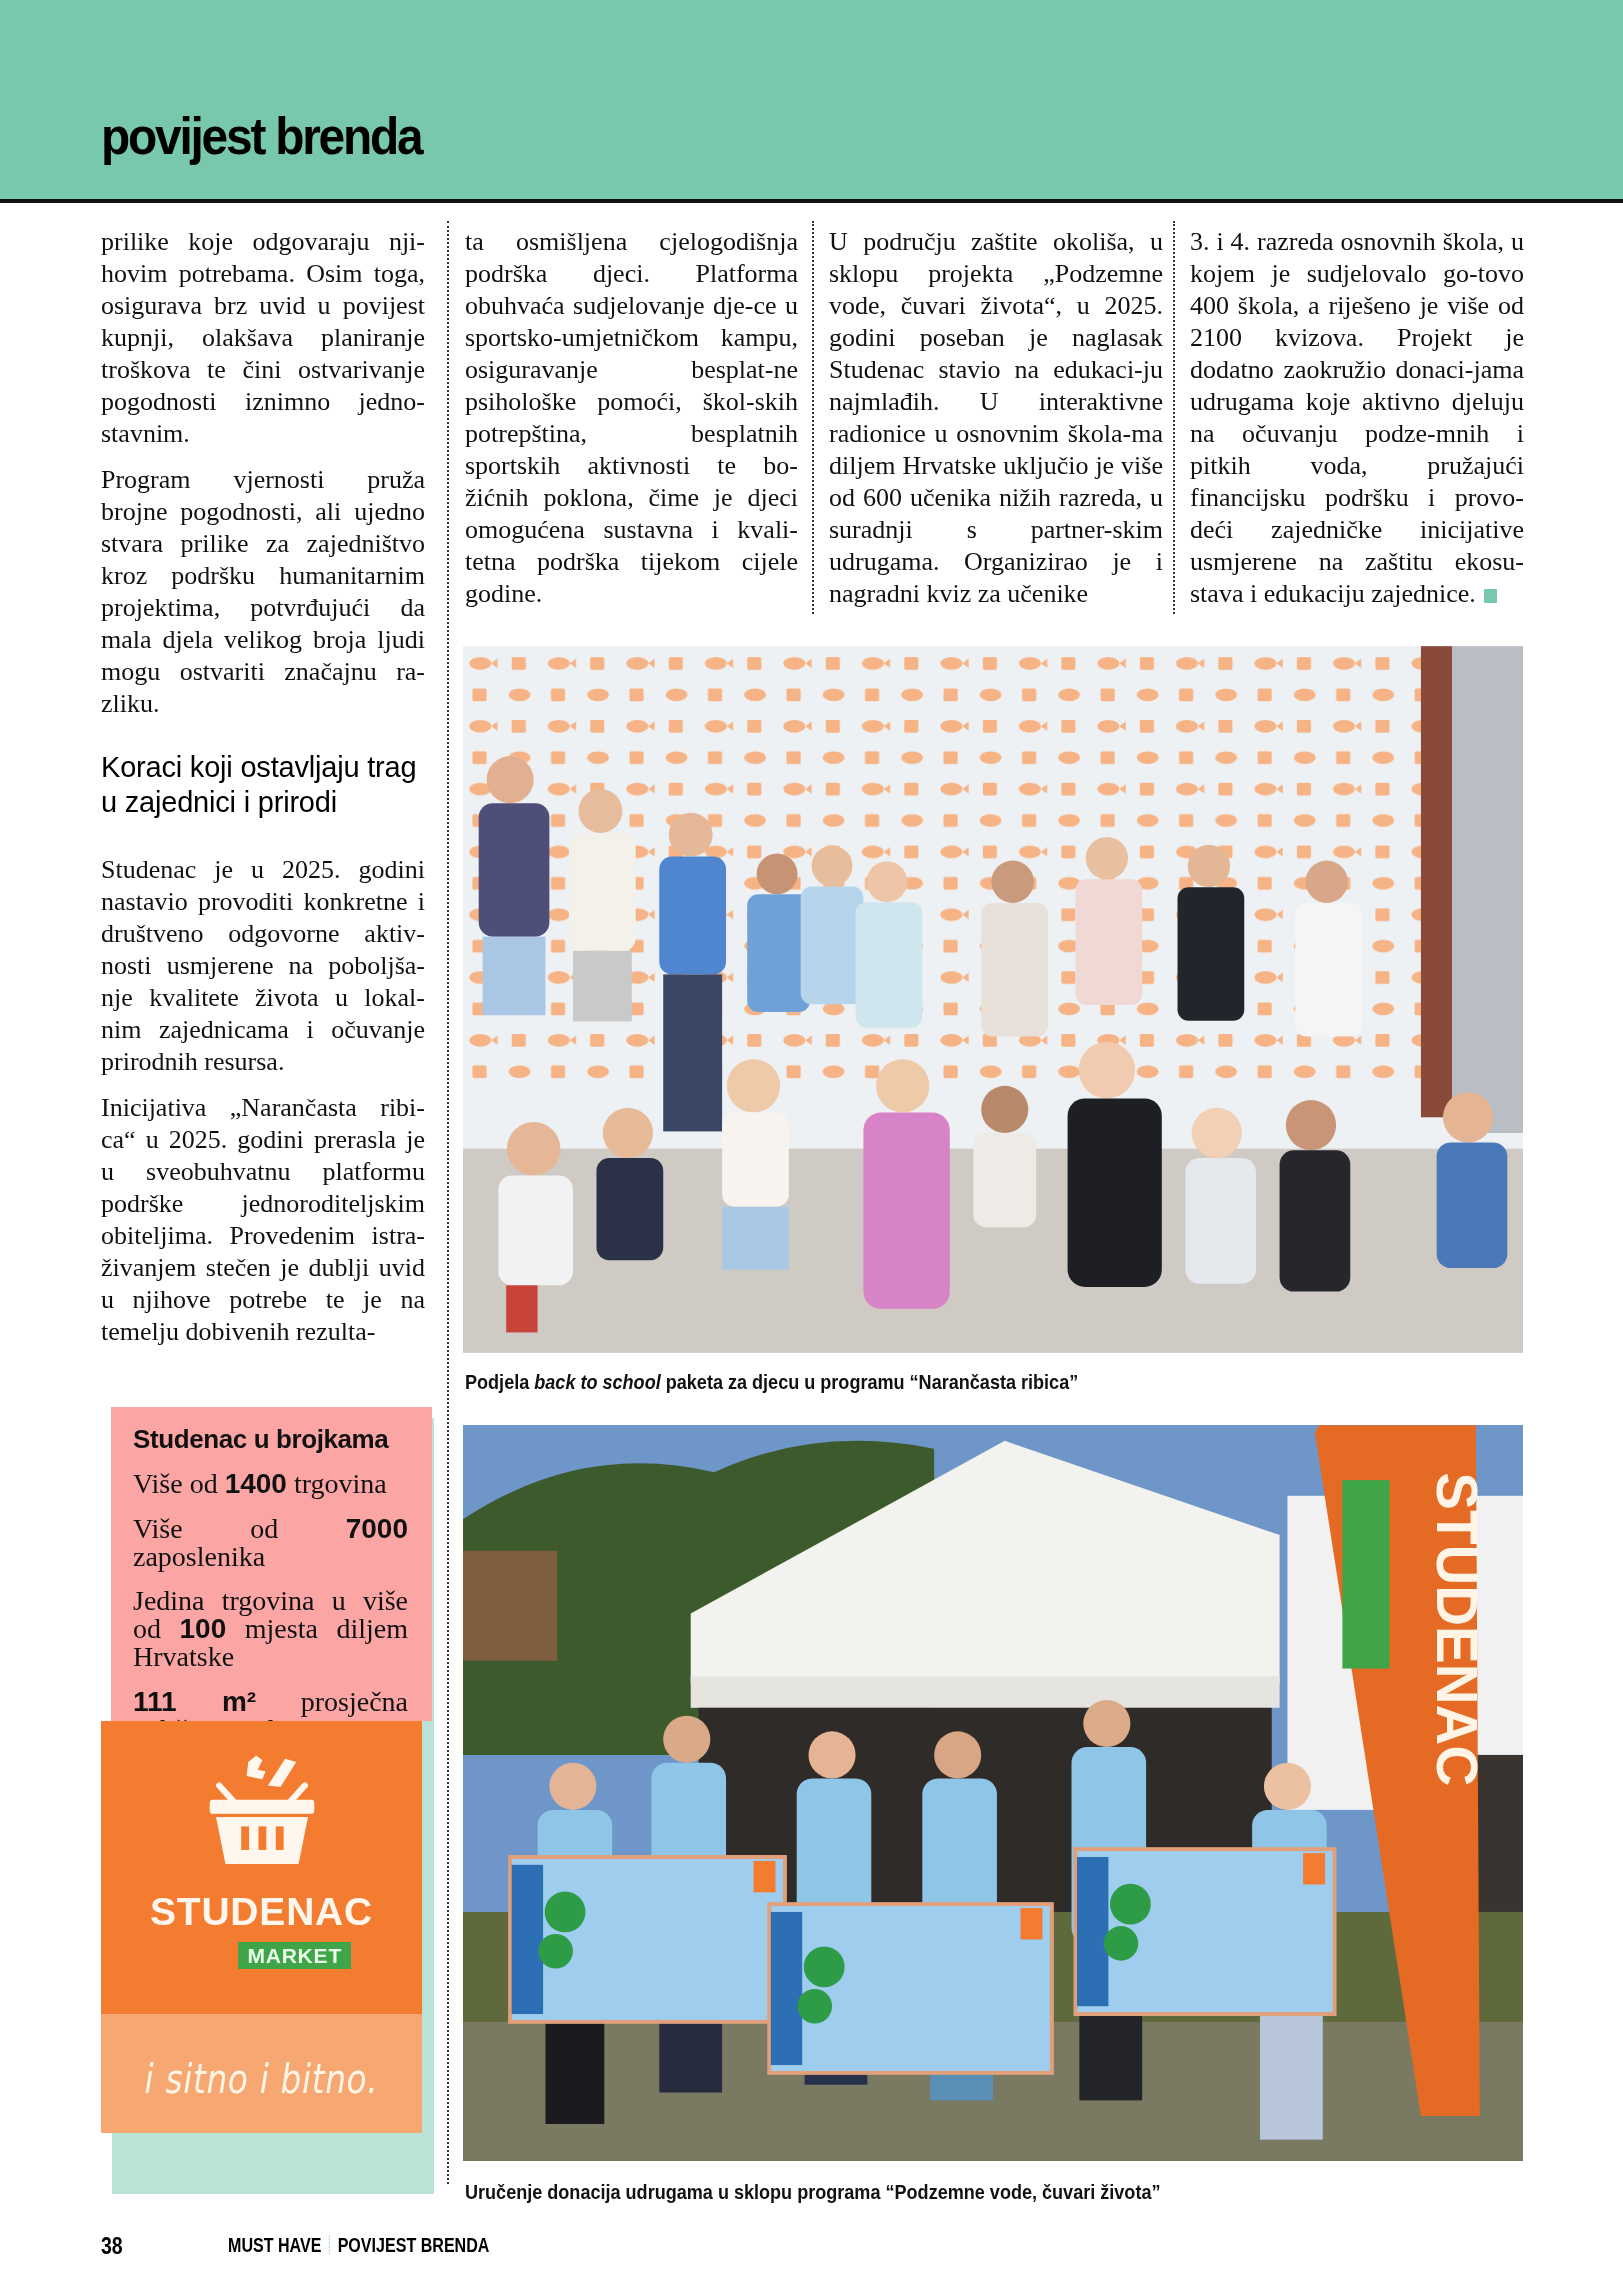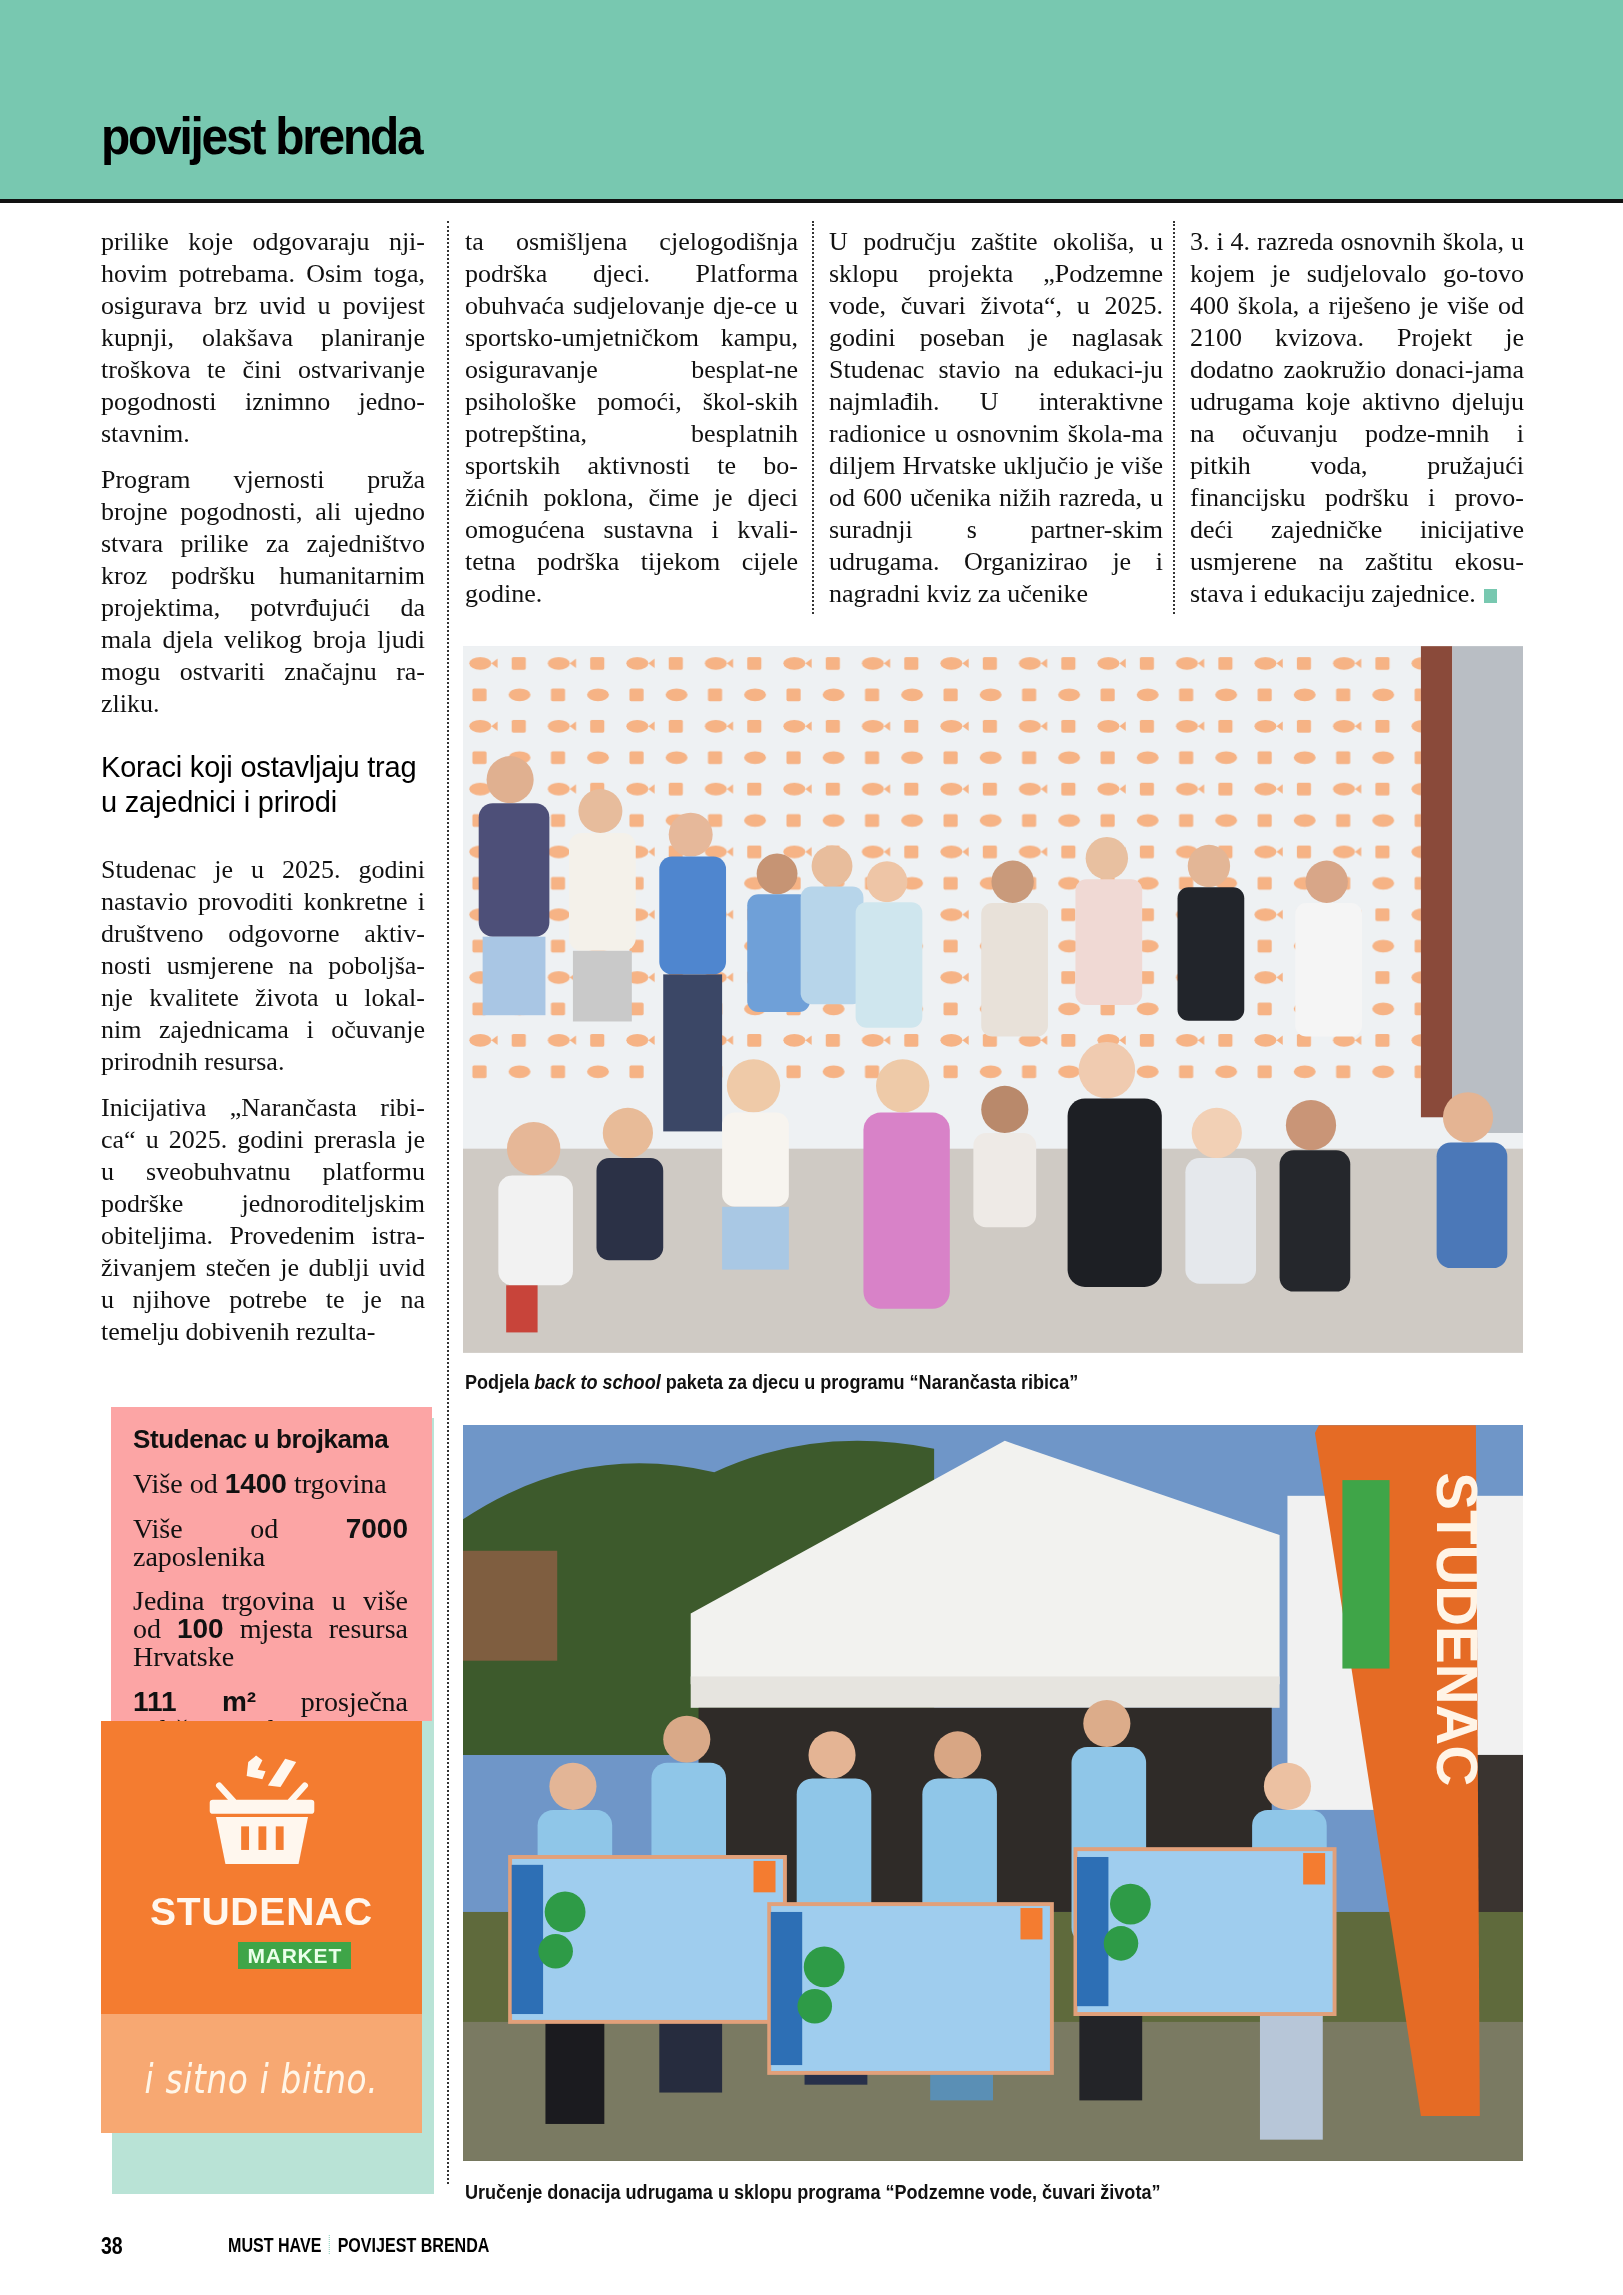--- a/index.html
+++ b/index.html
@@ -93,21 +93,21 @@
 <div class="col col4">
   <p><span>3. i 4. razreda osnovnih škola, u kojem je sudjelovalo go-tovo 400 škola, a riješeno je više od 2100 kvizova. Projekt je dodatno zaokružio donaci-jama udrugama koje aktivno djeluju na očuvanju podze-mnih i pitkih voda, pružajući financijsku podršku i provo-deći zajedničke inicijative usmjerene na zaštitu ekosu-stava i edukaciju zajednice.</span><span class="end-square"></span></p>
 </div>
 
 <div class="stats-shadow"></div>
 <div class="stats-box">
   <div class="stats-title">Studenac u brojkama</div>
   <div class="stats-list">
     <div class="item"><span>Više od </span><b>1400</b><span> trgovina</span></div>
     <div class="item"><span>Više od </span><b>7000</b><span> zaposlenika</span></div>
-    <div class="item"><span>Jedina trgovina u više od </span><b>100</b><span> mjesta resursa Hrvatske</span></div>
+    <div class="item"><span>Jedina trgovina u više od </span><b>100</b><span> mjesta diljem Hrvatske</span></div>
     <div class="item"><b>111 m²</b><span> prosječna veličina poslovnice</span></div>
   </div>
 </div>
 
 <div class="logo-panel">
   <svg class="basket" width="114" height="118" viewBox="0 0 145 150">
     <path d="M55 10 l10 -8 l8 6 l-6 12 l10 2 l-4 10 l-20 -4 z" fill="#fff7ee"></path>
     <path d="M80 40 l22 -34 l14 4 l-20 32 z" fill="#fff7ee"></path>
     <path d="M18 40 l18 20" stroke="#fff7ee" stroke-width="8" fill="none" stroke-linecap="round"></path>
     <path d="M127 40 l-18 20" stroke="#fff7ee" stroke-width="8" fill="none" stroke-linecap="round"></path>

